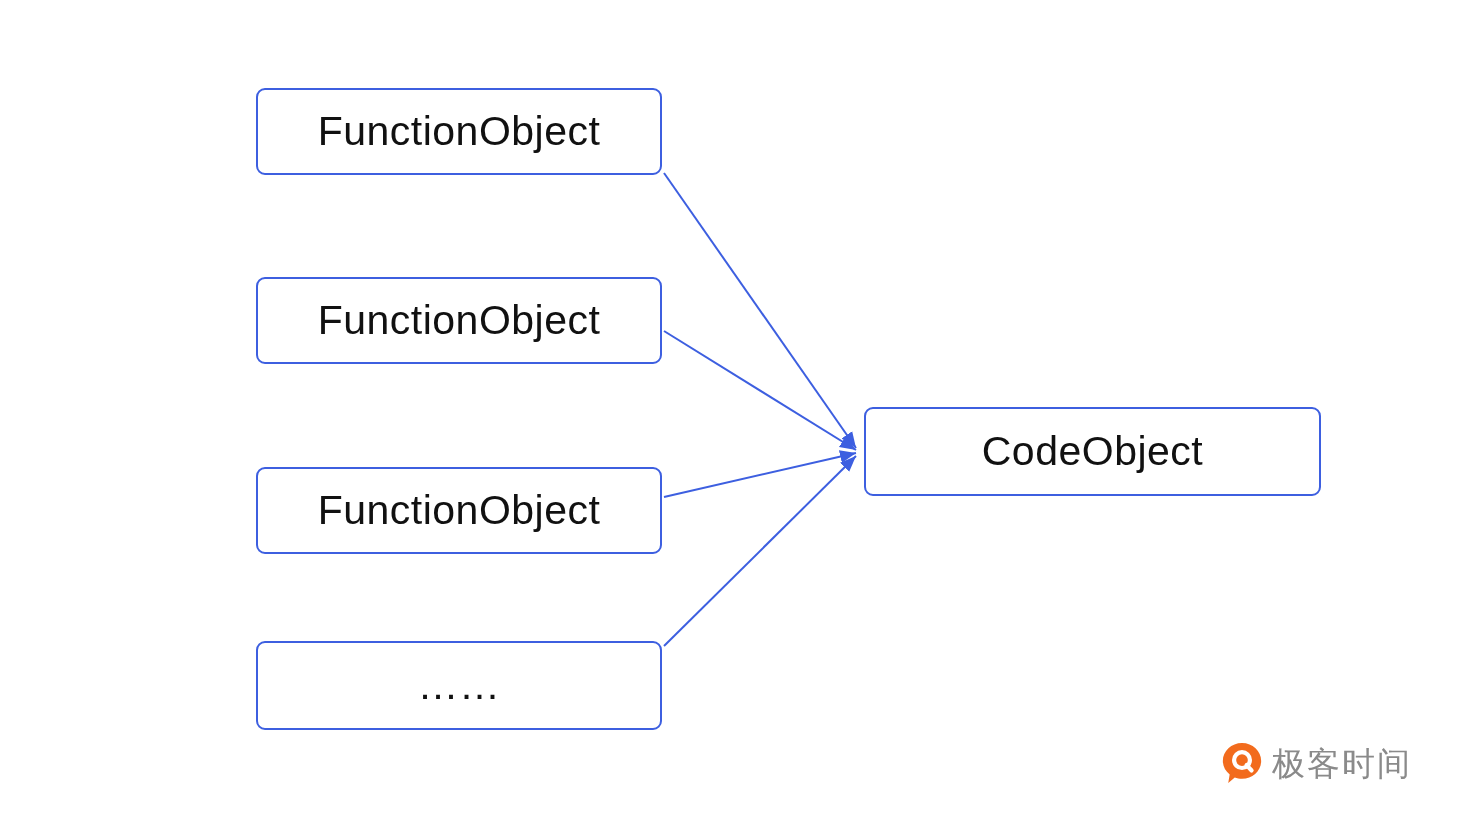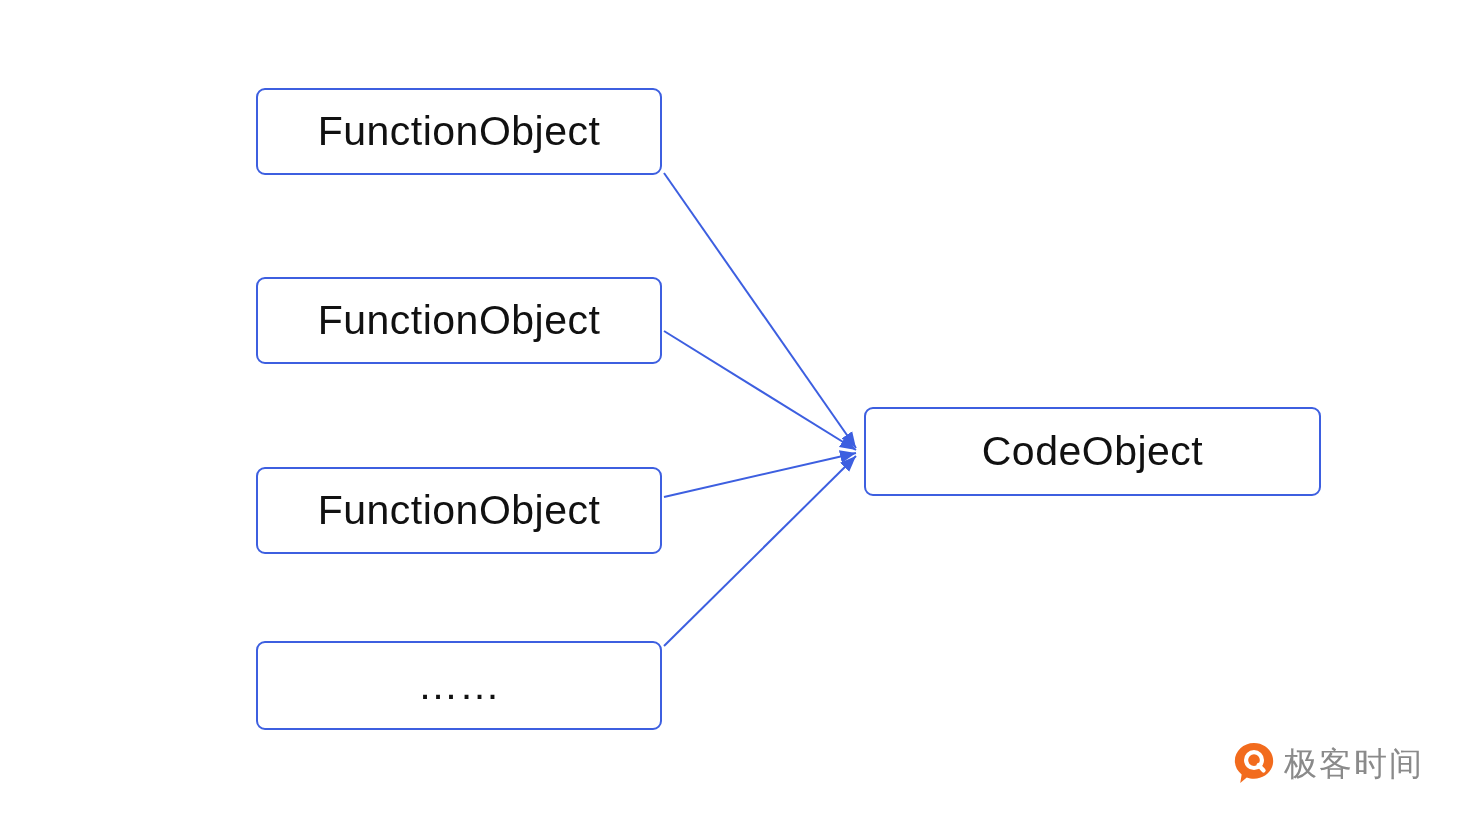--- a/index.html
+++ b/index.html
@@ -48,21 +48,21 @@
     letter-spacing: 0.5px;
   }
   .box-1 { left: 256px; top:  88px; width: 406px; height: 87px; }
   .box-2 { left: 256px; top: 277px; width: 406px; height: 87px; }
   .box-3 { left: 256px; top: 467px; width: 406px; height: 87px; }
   .box-4 { left: 256px; top: 641px; width: 406px; height: 89px; }
   .box-right { left: 864px; top: 407px; width: 457px; height: 89px; }
 
   .logo {
     position: absolute;
-    right: 40px;
+    right: 52px;
     bottom: 36px;
     display: flex;
     align-items: center;
     gap: 10px;
   }
   .logo-icon {
     width: 40px;
     height: 42px;
     display: block;
   }

